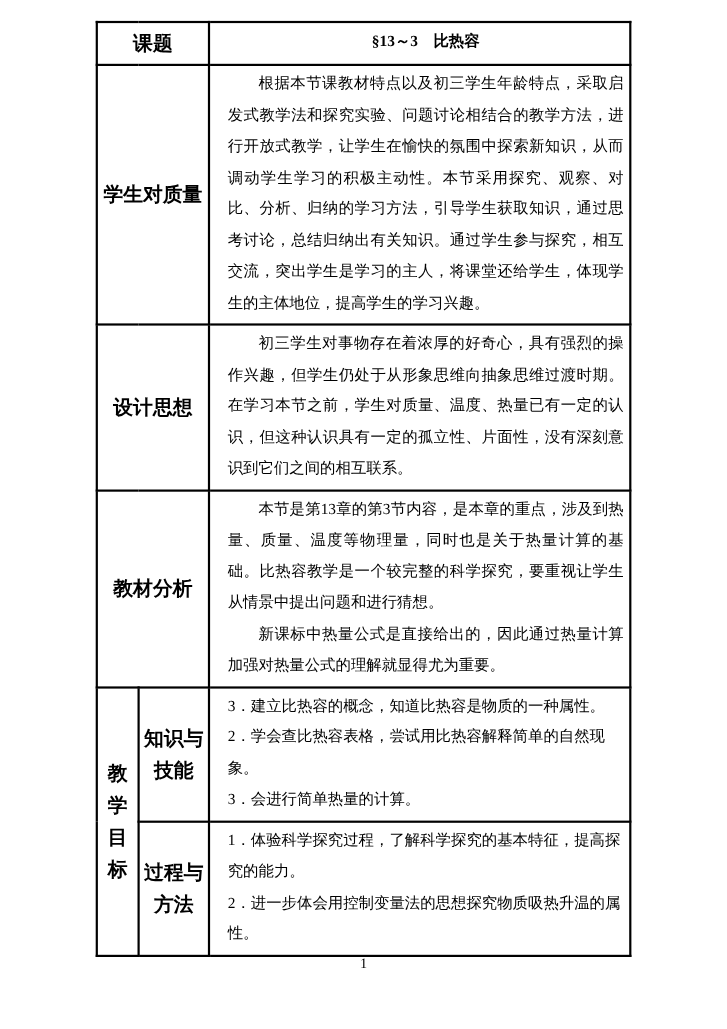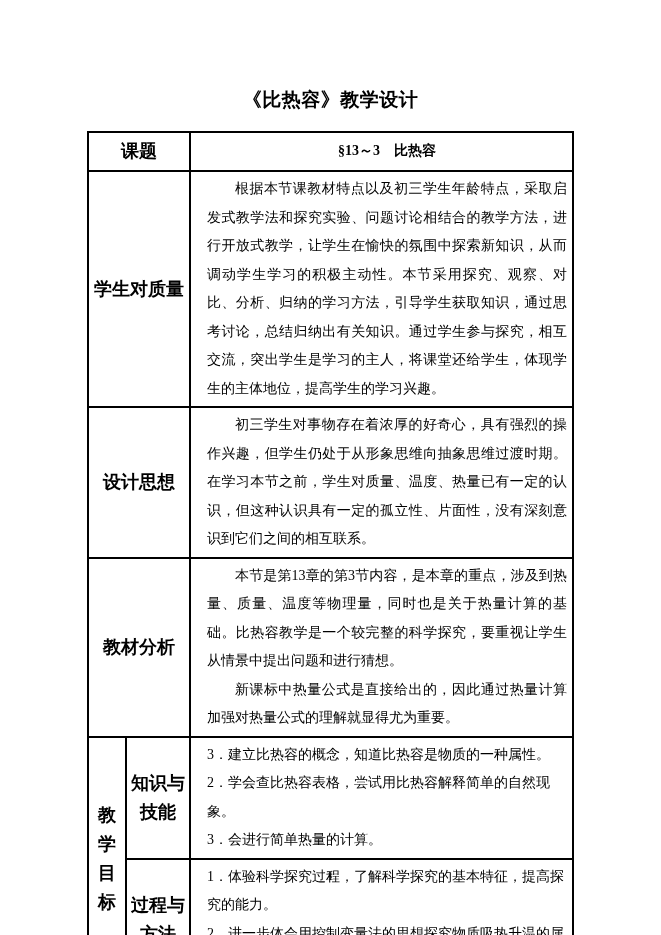--- a/index.html
+++ b/index.html
@@ -81,21 +81,20 @@
     text-align: center;
     font-size: 13px;
     line-height: 16px;
   }
 </style>
 </head>
 <body>
 
 <div class="page">
 
-  <div class="doc-title">《比热容》教学设计</div>
 
   <table class="doc-table">
     <colgroup>
       <col class="col-a1">
       <col class="col-a2">
       <col class="col-b">
     </colgroup>
     <tbody>
 
       <tr class="r1">

